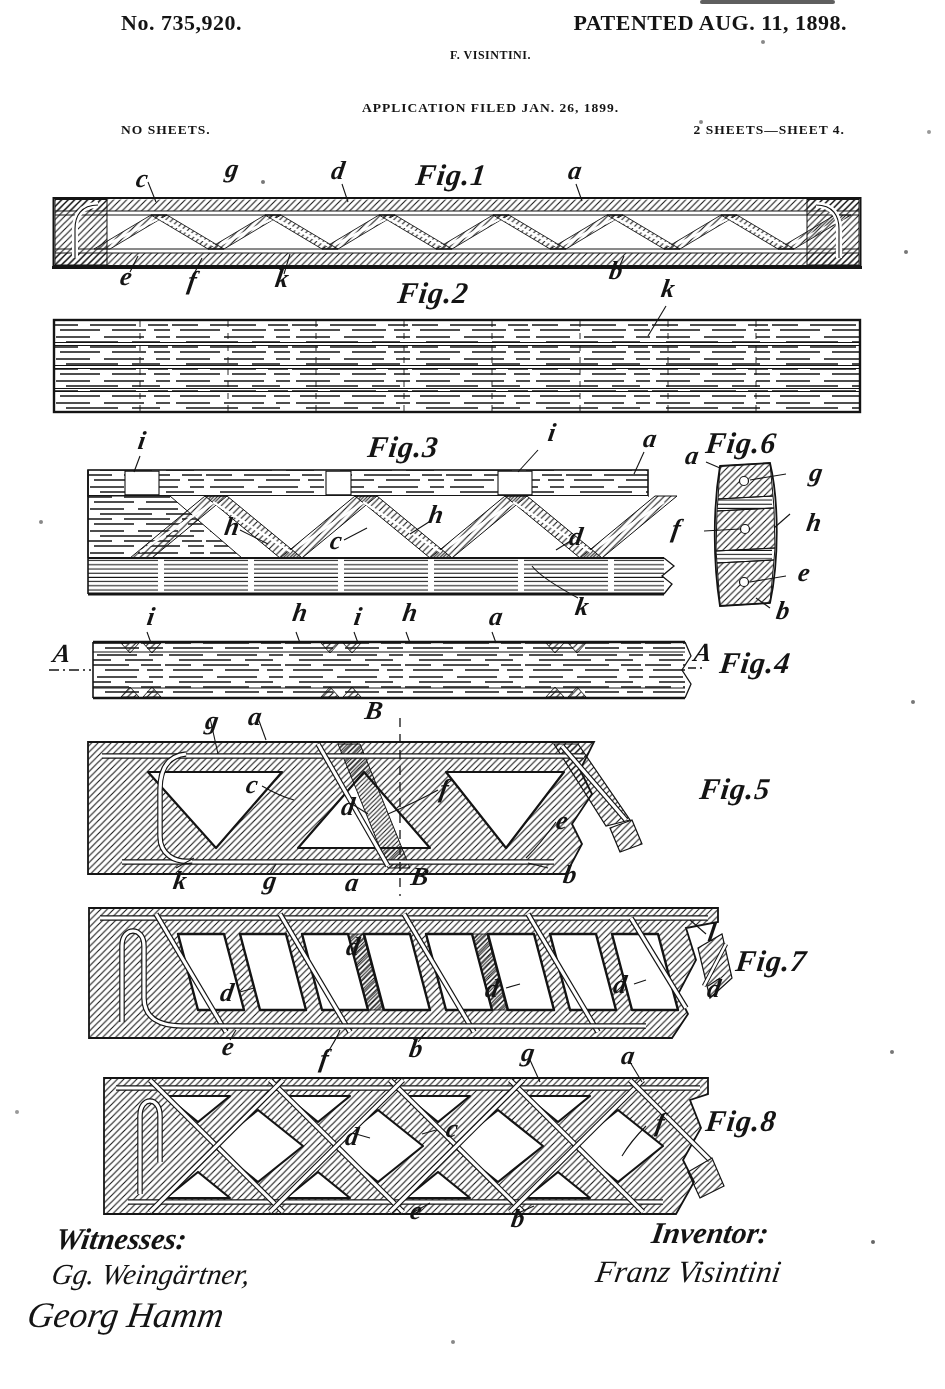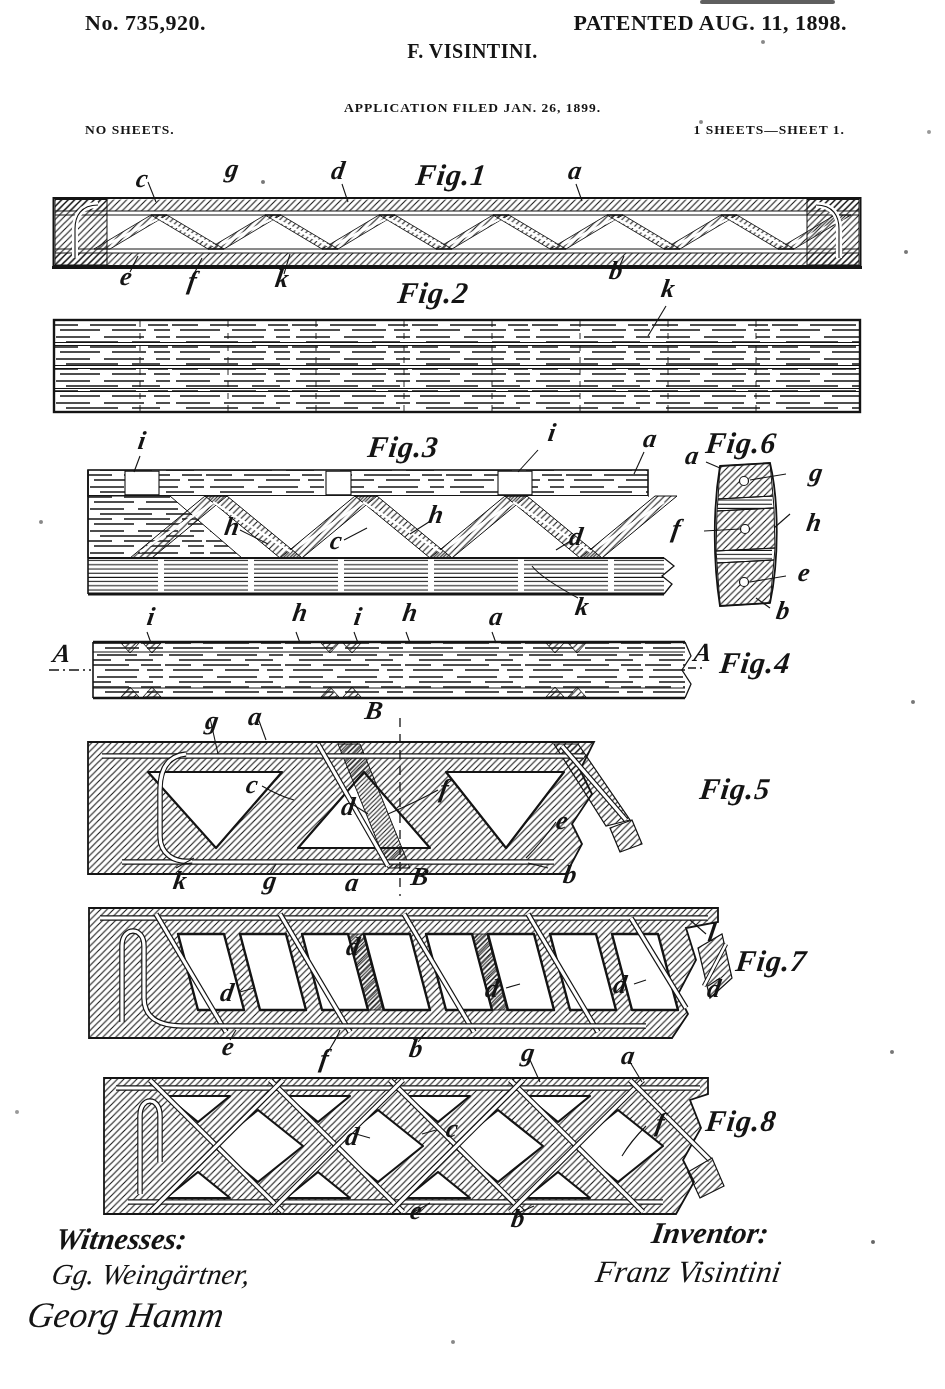--- a/index.html
+++ b/index.html
@@ -1,19 +1,19 @@
 <!DOCTYPE html>
 <html><head>
 <meta charset="utf-8">
 <style>
   html,body{margin:0;padding:0;}
   body{width:945px;height:1389px;position:relative;background:#fff;color:#141414;
        font-family:"Liberation Serif",serif;overflow:hidden;}
   #sheet{position:absolute;inset:0;background:#fff;}
-  .abs{position:absolute;}
+  .abs{position:absolute;margin-left:36px;}
   .hdr{font-weight:bold;white-space:nowrap;letter-spacing:.5px;}
   .h1{font-size:22px;}
   .h2{font-size:13.5px;letter-spacing:1px;}
   .centered{left:0;right:0;text-align:center;}
   .cap{position:absolute;font-style:italic;font-weight:bold;font-size:30px;white-space:nowrap;
        transform:skewX(-7deg);letter-spacing:1px;}
   .ref{position:absolute;font-style:italic;font-weight:bold;font-size:26px;line-height:1;
        transform:translate(-50%,-55%) skewX(-9deg);white-space:nowrap;}
   .sig{position:absolute;font-style:italic;white-space:nowrap;transform:skewX(-9deg);}
   .sig-h{font-weight:bold;}
@@ -88,24 +88,24 @@
         </g>
       <g id="b8b">
           <line x1="0" y1="0" x2="-133" y2="132" stroke="#141414" stroke-width="5.5"></line>
         <line x1="0" y1="0" x2="-133" y2="132" stroke="#fff" stroke-width="3.2"></line>
         </g>
     </defs>
   </svg>
 
   <span class="abs hdr h1" style="left:85px;top:10px">No. 735,920.</span>
   <span class="abs hdr h1" style="right:98px;top:10px">PATENTED AUG. 11, 1898.</span>
-  <span class="abs hdr centered" style="top:40px;font-size:20px">F. VISINTINI.</span>
+  <span class="abs hdr centered" style="top:48px;font-size:12px">F. VISINTINI.</span>
   <span class="abs hdr h2 centered" style="top:100px">APPLICATION FILED JAN. 26, 1899.</span>
   <span class="abs hdr h2" style="left:85px;top:122px">NO SHEETS.</span>
-  <span class="abs hdr h2" style="right:100px;top:122px">1 SHEETS—SHEET 1.</span>
+  <span class="abs hdr h2" style="right:100px;top:122px">2 SHEETS—SHEET 4.</span>
   <div id="smudge"></div>
   <div id="specks"></div>
 
   <svg class="fig" style="left:52px;top:190px" width="810" height="84" viewBox="0 0 810 84">
     <rect x="1.5" y="8" width="807" height="68" fill="#fff" stroke="#141414" stroke-width="2"></rect>
     <rect x="3" y="9.5" width="804" height="11.5" fill="url(#h45)"></rect>
     <line x1="3" y1="21" x2="807" y2="21" stroke="#141414" stroke-width="1"></line>
     <line x1="3" y1="25" x2="807" y2="25" stroke="#141414" stroke-width="1"></line>
     <use href="#f1u" x="42" y="25"></use>
       <use href="#f1u" x="156" y="25"></use>

